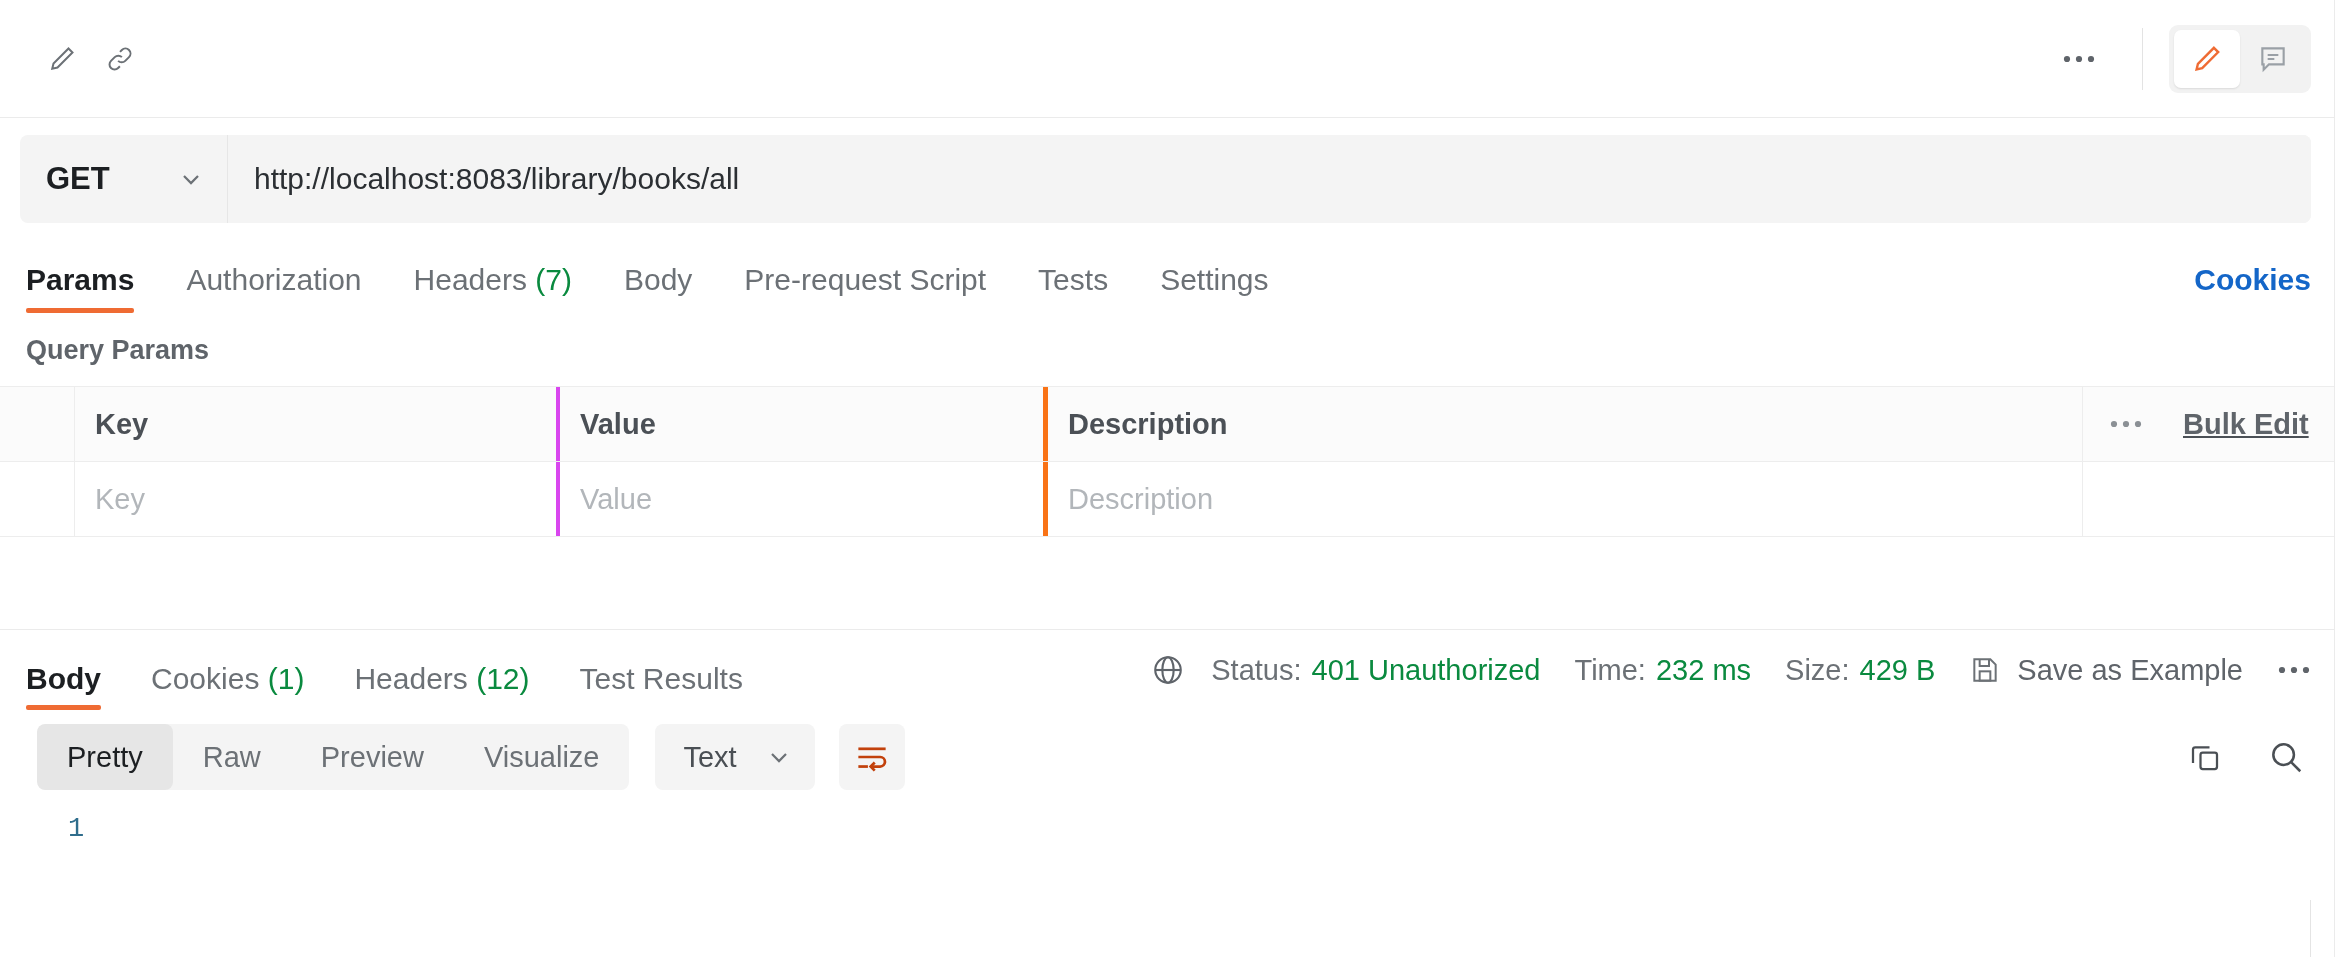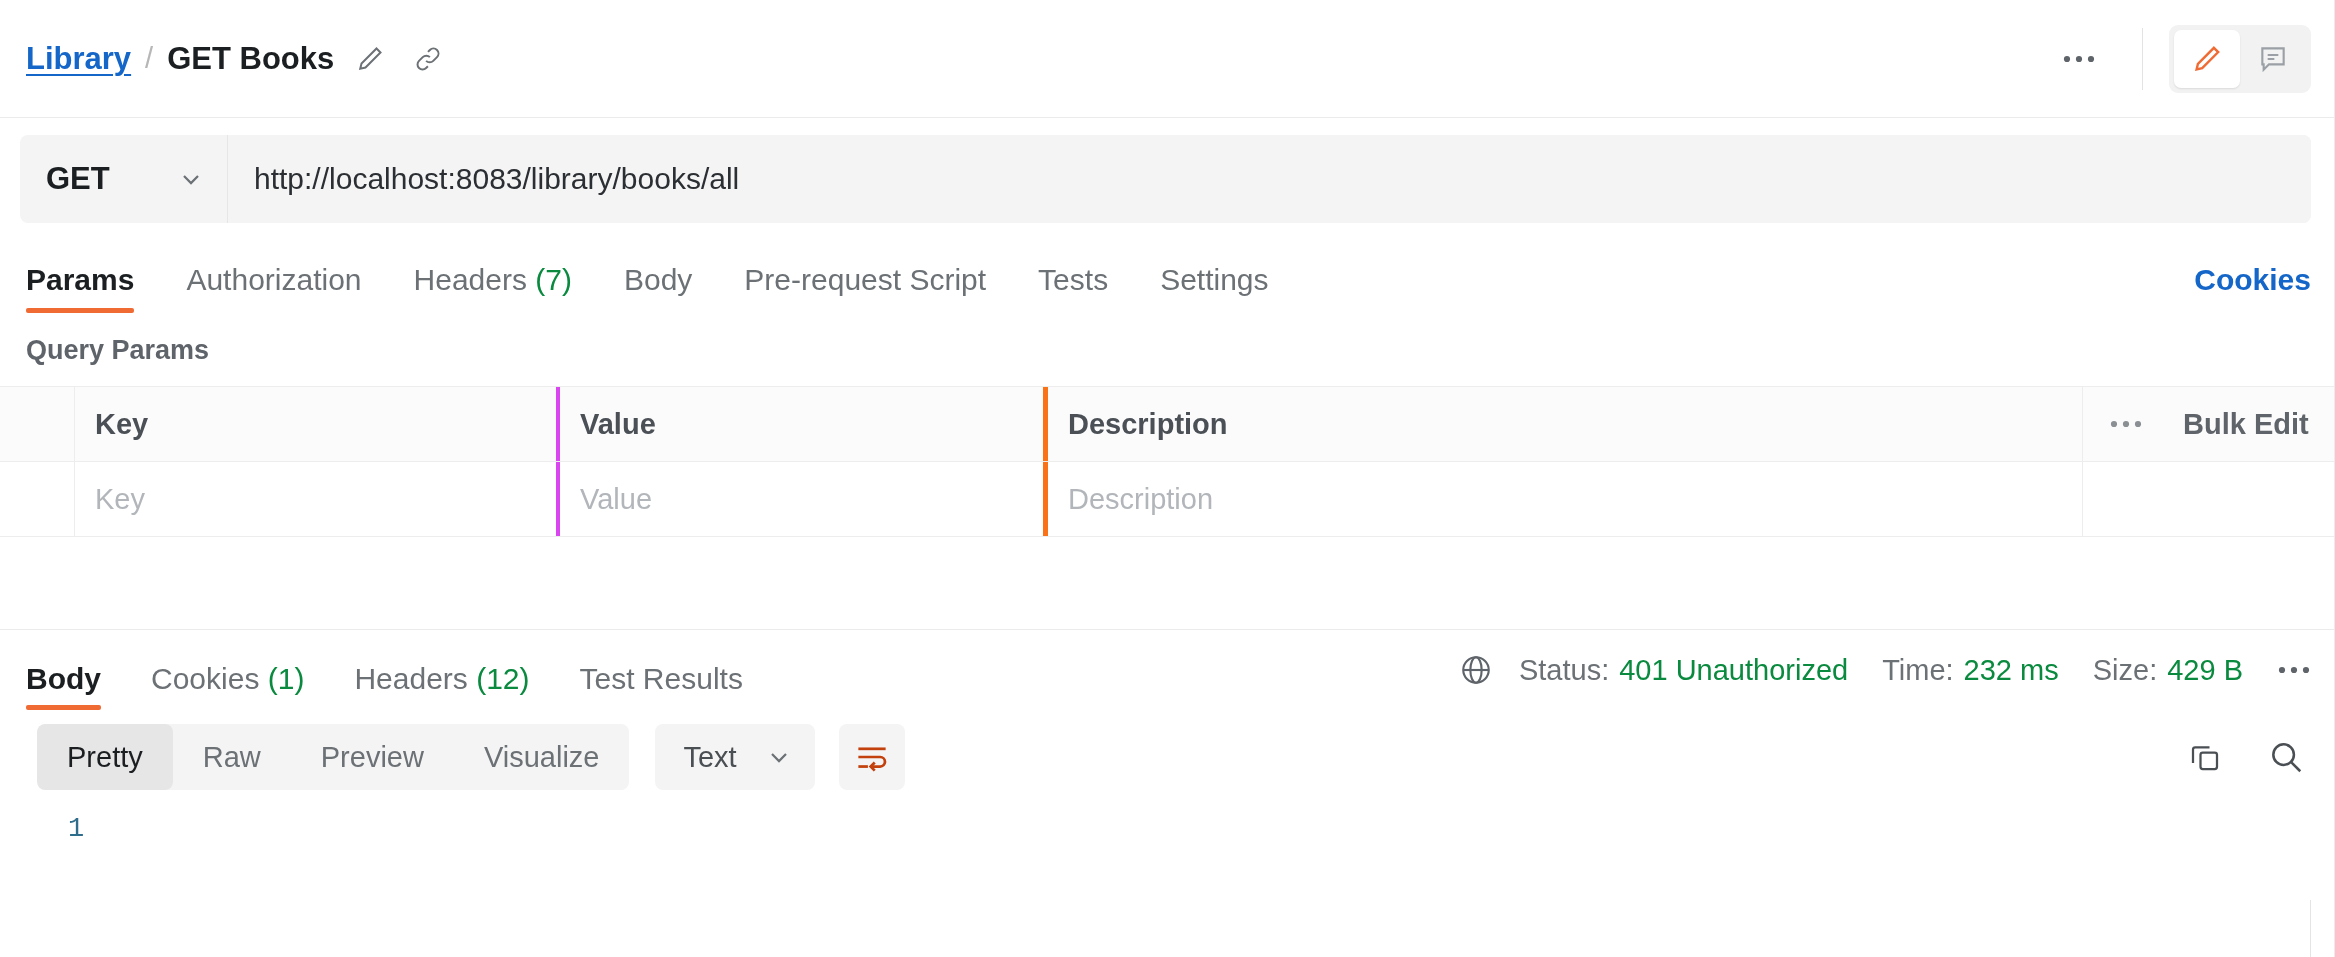--- a/index.html
+++ b/index.html
@@ -113,21 +113,21 @@
   
   .qp-title { font-size:27px; font-weight:700; color:#5f646a; padding:22px 0 20px 26px; }
   .ptable { border-top:1px solid #ededed; }
   .prow { display:flex; align-items:stretch; border-bottom:1px solid #ededed; }
   .prow.head { background:#fbfbfb; }
   .pcell { display:flex; align-items:center; padding:0 20px; height:74px; font-size:29px; }
   .c-check { width:75px; border-right:1px solid #ededed; }
   .c-key   { width:485px; border-right:4px solid #d946ef; }
   .c-val   { width:488px; border-right:5px solid #f97316; }
   .c-desc  { width:null; flex:1 1 auto; border-right:1px solid #ededed; }
-  .c-bulk  { width:252px; display:flex; align-items:center; gap:40px; justify-content:flex-start; padding-left:26px; }
+  .c-bulk  { width:252px; display:flex; align-items:center; gap:40px; justify-content:flex-start; padding-left:26px;text-decoration:underline; }
   .prow.head .pcell { font-weight:700; color:#4b5056; }
   .prow.body .pcell { color:#b2b6ba; }
   .prow.body { border-bottom:1px solid #ededed; }
   .bulk-label { color:#5f646a; font-size:29px; cursor:pointer; }
   .dots-h { letter-spacing:2px; color:#8b9095; font-size:26px; cursor:pointer; }
 
   .params-filler { height:92px; }
 
   
   .resp-sep { height:1px; background:#ebebeb; }
@@ -181,25 +181,20 @@
   }
   .right-edge { position:absolute; top:0; right:0; width:1px; height:957px; background:#ebebeb; }
   .edit-area-border { position:absolute; right:24px; top:900px; width:1px; height:57px; background:#e4e4e4; }
 </style>
 </head>
 <body>
 
 <div class="app">
 
   <div class="header">
-    <div class="crumbs">
-      <span class="crumb-link">Library</span>
-      <span class="crumb-sep">/</span>
-      <span class="crumb-current">GET Books</span>
-    </div>
 
     <div class="hdr-icon-btn">
       <svg width="30" height="30" viewBox="0 0 24 24" fill="none" stroke="#6c7176" stroke-width="1.6">
         <path d="M17.2 3.6l3.2 3.2L8.4 18.8l-4.2 1 1-4.2z"></path>
       </svg>
     </div>
 
     <div class="hdr-icon-btn">
       <svg width="30" height="30" viewBox="0 0 24 24" fill="none" stroke="#6c7176" stroke-width="1.6">
         <path d="M10.5 13.5a4 4 0 0 0 5.7 0l3-3a4 4 0 1 0-5.7-5.7L12 6.3"></path>
@@ -337,20 +332,28 @@
         <span class="meta-val">401 Unauthorized</span>
       </span>
       <span class="meta-item">
         <span>Time:</span>
         <span class="meta-val">232 ms</span>
       </span>
       <span class="meta-item">
         <span>Size:</span>
         <span class="meta-val">429 B</span>
       </span>
+      <span class="meta-btn">
+        <svg width="32" height="32" viewBox="0 0 24 24" fill="none" stroke="#6c7176" stroke-width="1.5">
+          <path d="M4 4h12l4 4v12H4z"></path>
+          <path d="M8 4v5h7V4"></path>
+          <rect x="8" y="13" width="8" height="7"></rect>
+        </svg>
+        <span>Save as Example</span>
+      </span>
       <span class="icon-btn">
         <svg width="34" height="12" viewBox="0 0 34 12">
           <circle cx="5" cy="6" r="3.1" fill="#5f646a"></circle>
           <circle cx="17" cy="6" r="3.1" fill="#5f646a"></circle>
           <circle cx="29" cy="6" r="3.1" fill="#5f646a"></circle>
         </svg>
       </span>
     </div>
   </div>
 

